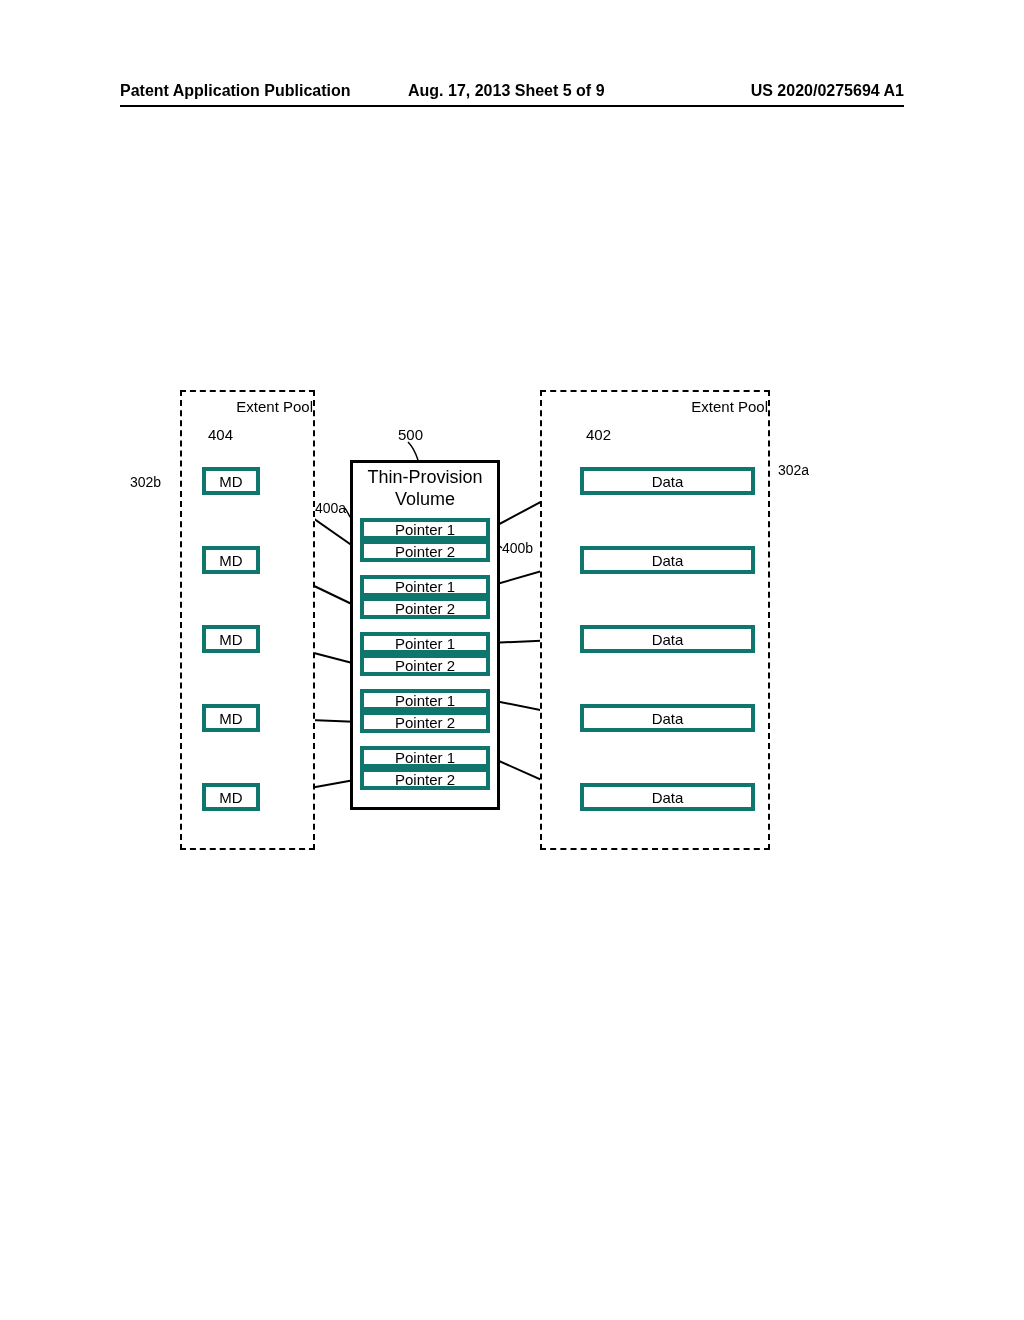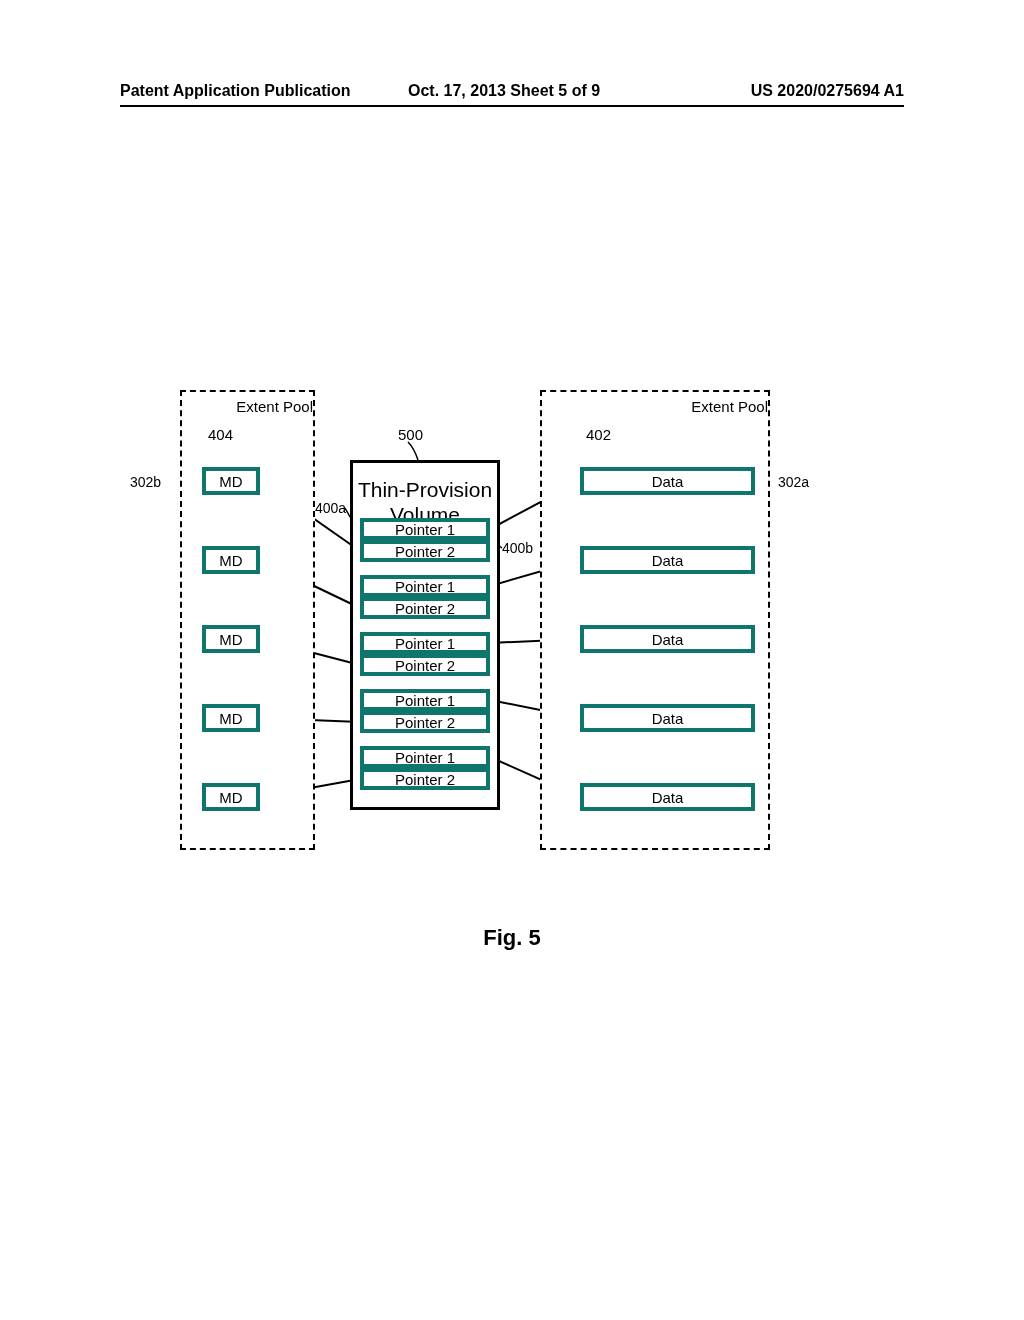--- a/index.html
+++ b/index.html
@@ -89,21 +89,21 @@
     font-weight: bold;
   }
 </style>
 </head>
 <body>
 
 <div class="page">
 
   <div class="header">
     <span class="header-left">Patent Application Publication</span>
-    <span class="header-center">Oct. 17, 2013  Sheet 5 of 9</span>
+    <span class="header-center">Aug. 17, 2013  Sheet 5 of 9</span>
     <span class="header-right">US 2020/0275694 A1</span>
   </div>
   <div class="header-line"></div>
 
   <div class="diagram">
 
     <svg class="svg-layer" viewBox="0 0 590 470">
       <defs>
         <marker id="arrow" markerWidth="10" markerHeight="10" refX="9" refY="3" orient="auto" markerUnits="strokeWidth">
           <path d="M0,0 L0,6 L9,3 z" fill="#000"></path>
@@ -141,21 +141,21 @@
       <div>Extent Pool</div>
     </div>
     <div class="label" style="left:28px; top:36px;">404</div>
 
     <div class="dashed" style="left:360px; top:0; width:230px; height:460px;">
       <div>Extent Pool</div>
     </div>
     <div class="label" style="left:406px; top:36px;">402</div>
 
     <div class="solid-group" style="left:170px; top:70px; width:150px; height:350px;">
-      <div style="text-align:center; font-size:21px; margin-top:14px; line-height:1.2;">Thin-Provision Volume</div>
+      <div style="text-align:center; font-size:18px; margin-top:4px; line-height:1.2;">Thin-Provision Volume</div>
     </div>
     <div class="label" style="left:218px; top:36px;">500</div>
 
     <div class="box" style="left:22px; top:77px;  width:58px; height:28px;">MD</div>
     <div class="box" style="left:22px; top:156px; width:58px; height:28px;">MD</div>
     <div class="box" style="left:22px; top:235px; width:58px; height:28px;">MD</div>
     <div class="box" style="left:22px; top:314px; width:58px; height:28px;">MD</div>
     <div class="box" style="left:22px; top:393px; width:58px; height:28px;">MD</div>
 
     <div class="box" style="left:400px; top:77px;  width:175px; height:28px;">Data</div>
@@ -173,19 +173,18 @@
     <div class="box" style="left:180px; top:242px; width:130px; height:22px;">Pointer 1</div>
     <div class="box" style="left:180px; top:264px; width:130px; height:22px;">Pointer 2</div>
 
     <div class="box" style="left:180px; top:299px; width:130px; height:22px;">Pointer 1</div>
     <div class="box" style="left:180px; top:321px; width:130px; height:22px;">Pointer 2</div>
 
     <div class="box" style="left:180px; top:356px; width:130px; height:22px;">Pointer 1</div>
     <div class="box" style="left:180px; top:378px; width:130px; height:22px;">Pointer 2</div>
 
     <div class="small-label" style="left:-50px; top:84px;">302b</div>
-    <div class="small-label" style="left:598px; top:84px;">302a</div>
+    <div class="small-label" style="left:598px; top:72px;">302a</div>
     <div class="small-label" style="left:135px; top:110px;text-align:center;">400a</div>
     <div class="small-label" style="left:322px; top:150px;">400b</div>
   </div>
 
-  <div class="figcap">Fig. 5</div>
 </div>
 
 </body></html>

